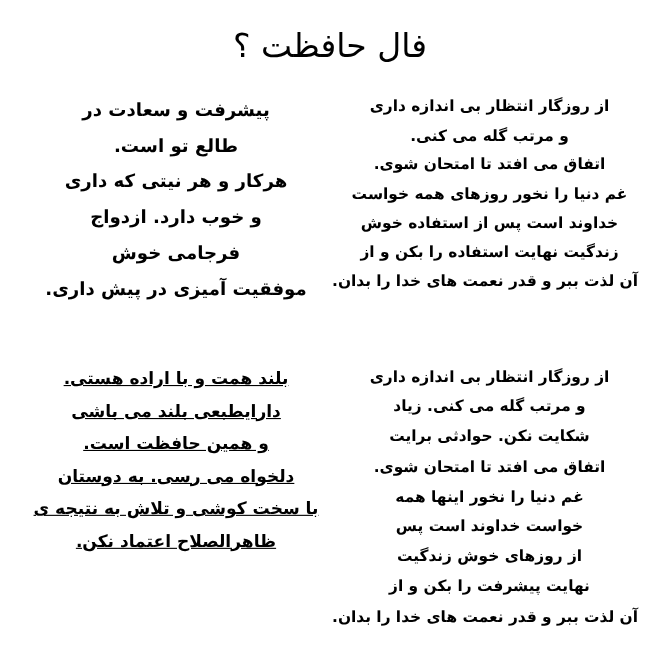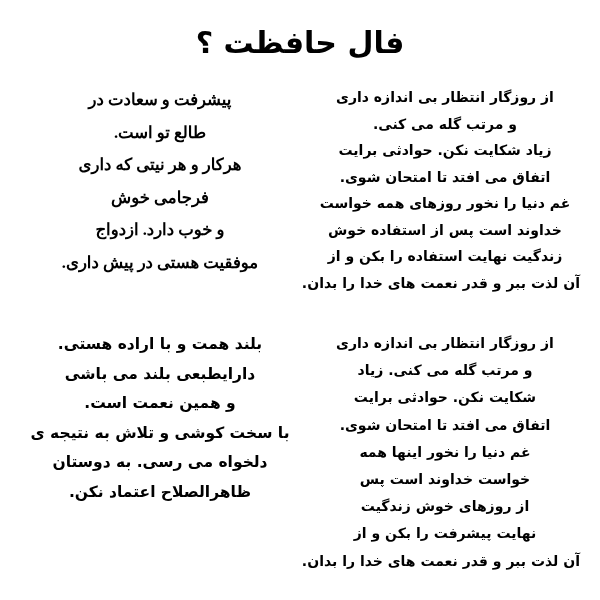--- a/index.html
+++ b/index.html
@@ -1,67 +1,66 @@
 <!DOCTYPE html>
 <html><head>
 <meta charset="utf-8">
 <style>
   html, body { margin: 0; padding: 0; background: #ffffff; }
   body { width: 600px; height: 600px; position: relative; overflow: hidden;
          font-family: "DejaVu Sans", sans-serif; color: #000; direction: rtl; }
   .title { position: absolute; top: 18px; left: 0; width: 600px; text-align: center;
-           font-size: 30px; font-weight: bold; line-height: 50px; }
+           font-size: 30px; font-weight: normal; line-height: 50px; }
   .block { position: absolute; text-align: center; font-weight: bold; }
   .block .line { display: block; white-space: nowrap; }
   #b1 { left: 310px; width: 270px; top: 84px; font-size: 14px; }
   #b1 .line { line-height: 26.5px; }
-  #b2 { left: 20px; width: 280px; top: 84px; font-size: 16.5px; font-family: Liberation Serif, serif; }
+  #b2 { left: 20px; width: 280px; top: 84px; font-size: 16.5px; }
   #b2 .line { line-height: 32.5px; }
   #b3 { left: 310px; width: 270px; top: 330px; font-size: 14px; }
   #b3 .line { line-height: 27.2px; }
   #b4 { left: 20px; width: 280px; top: 330px; font-size: 15.5px; }
-  #b4 .line { line-height: 29.5px; }
+  #b4 .line { line-height: 29.5px; text-decoration: underline; }
 </style>
 </head>
 <body>
 
 <div class="title">فال حافظت ؟</div>
 
 <div class="block" id="b1">
   <span class="line">از روزگار انتظار بی اندازه داری</span>
   <span class="line">و مرتب گله می کنی.</span>
-  <span class="line">زیاد شکایت نکن. حوادثی برایت</span>
   <span class="line">اتفاق می افتد تا امتحان شوی.</span>
   <span class="line">غم دنیا را نخور روزهای همه خواست</span>
   <span class="line">خداوند است پس از استفاده خوش</span>
   <span class="line">زندگیت نهایت استفاده را بکن و از</span>
   <span class="line">آن لذت ببر و قدر نعمت های خدا را بدان.</span>
 </div>
 
 <div class="block" id="b2">
   <span class="line">پیشرفت و سعادت در</span>
   <span class="line">طالع تو است.</span>
   <span class="line">هرکار و هر نیتی که داری</span>
+  <span class="line">و خوب دارد. ازدواج</span>
   <span class="line">فرجامی خوش</span>
-  <span class="line">و خوب دارد. ازدواج</span>
-  <span class="line">موفقیت هستی در پیش داری.</span>
+  <span class="line">موفقیت آمیزی در پیش داری.</span>
 </div>
 
 <div class="block" id="b3">
   <span class="line">از روزگار انتظار بی اندازه داری</span>
   <span class="line">و مرتب گله می کنی. زیاد</span>
   <span class="line">شکایت نکن. حوادثی برایت</span>
   <span class="line">اتفاق می افتد تا امتحان شوی.</span>
   <span class="line">غم دنیا را نخور اینها همه</span>
   <span class="line">خواست خداوند است پس</span>
   <span class="line">از روزهای خوش زندگیت</span>
   <span class="line">نهایت پیشرفت را بکن و از</span>
   <span class="line">آن لذت ببر و قدر نعمت های خدا را بدان.</span>
 </div>
 
 <div class="block" id="b4">
   <span class="line">بلند همت و با اراده هستی.</span>
   <span class="line">دارایطبعی بلند می باشی</span>
-  <span class="line">و همین نعمت است.</span>
+  <span class="line">و همین حافظت است.</span>
+  <span class="line">دلخواه می رسی. به دوستان</span>
   <span class="line">با سخت کوشی و تلاش به نتیجه ی</span>
-  <span class="line">دلخواه می رسی. به دوستان</span>
   <span class="line">ظاهرالصلاح اعتماد نکن.</span>
 </div>
 
 </body></html>

